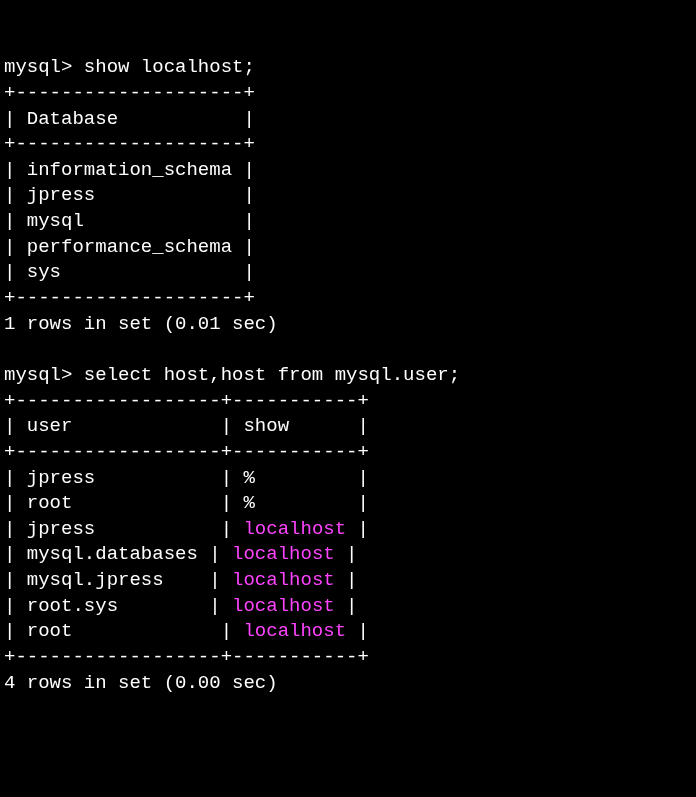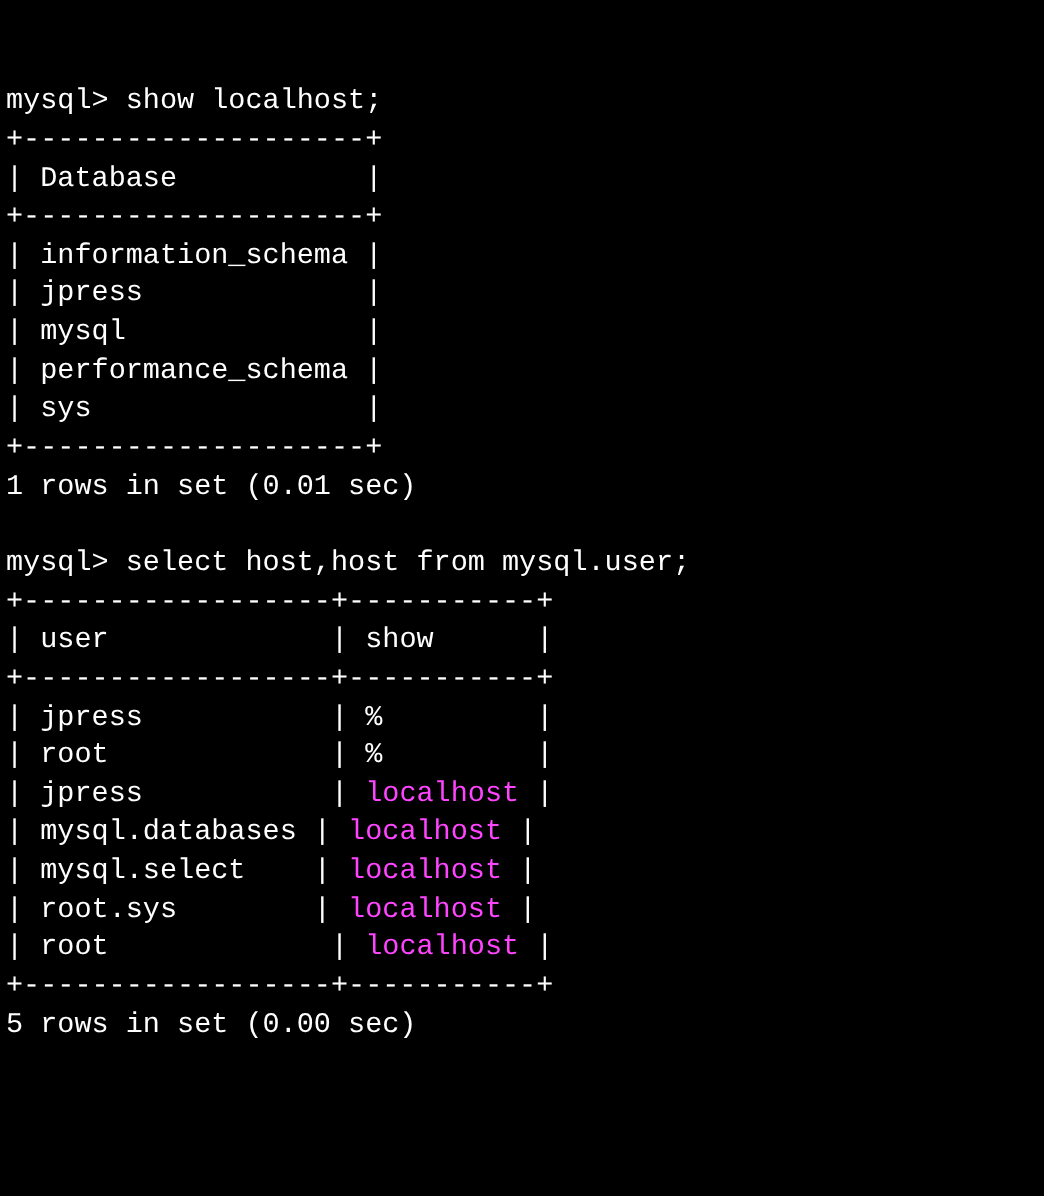--- a/index.html
+++ b/index.html
@@ -37,18 +37,18 @@
 <span>1 rows in set (0.01 sec)</span>
 
 <span><span>mysql&gt; </span><span>select host,host from mysql.user;</span></span>
 <span>+------------------+-----------+</span>
 <span>| <span>user</span>             | <span>show</span>      |</span>
 <span>+------------------+-----------+</span>
 <span>| <span>jpress</span>           | <span>%</span>         |</span>
 <span>| <span>root</span>             | <span>%</span>         |</span>
 <span>| <span>jpress</span>           | <span class="highlight">localhost</span> |</span>
 <span>| <span>mysql.databases</span> | <span class="highlight">localhost</span> |</span>
-<span>| <span>mysql.select</span>    | <span class="highlight">localhost</span> |</span>
+<span>| <span>mysql.jpress</span>    | <span class="highlight">localhost</span> |</span>
 <span>| <span>root.sys</span>        | <span class="highlight">localhost</span> |</span>
 <span>| <span>root</span>             | <span class="highlight">localhost</span> |</span>
 <span>+------------------+-----------+</span>
-<span>5 rows in set (0.00 sec)</span></div>
+<span>4 rows in set (0.00 sec)</span></div>
 
 
 </body></html>

